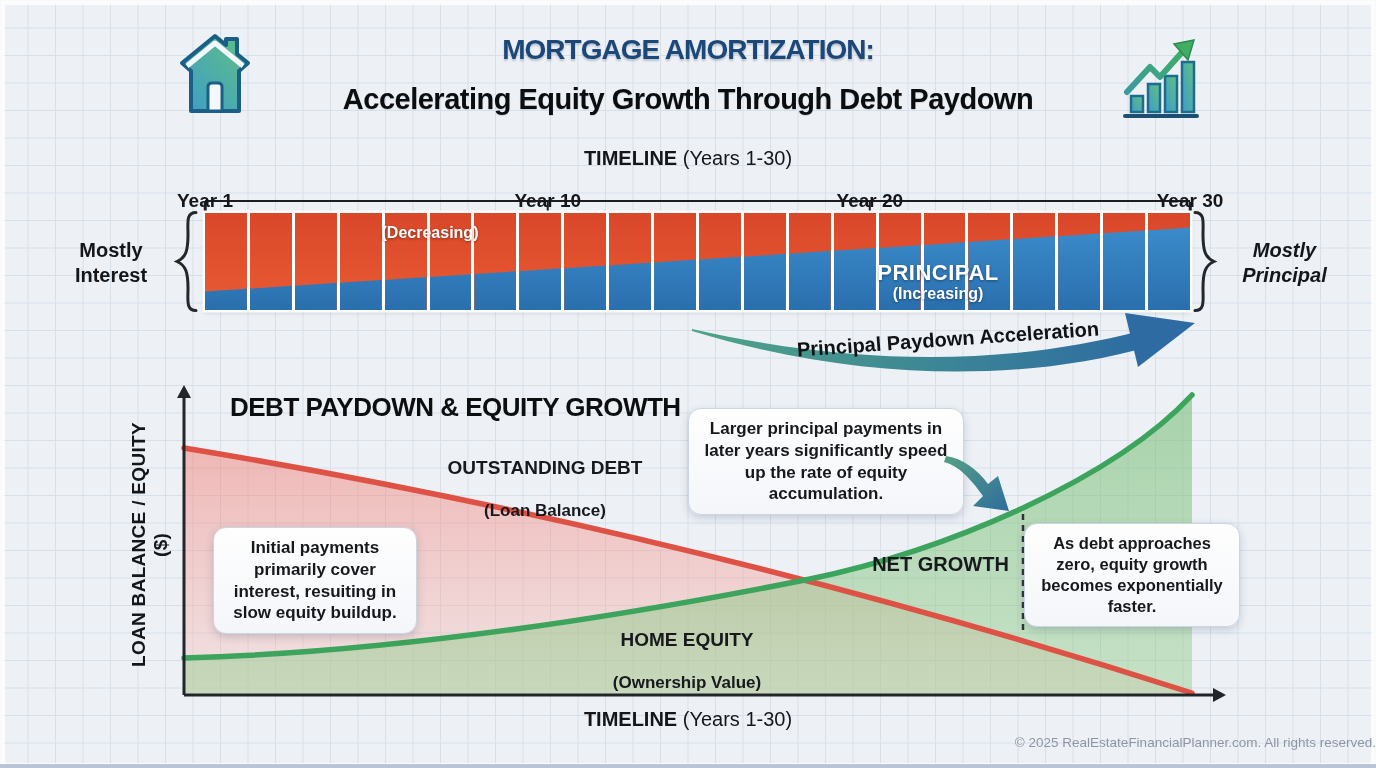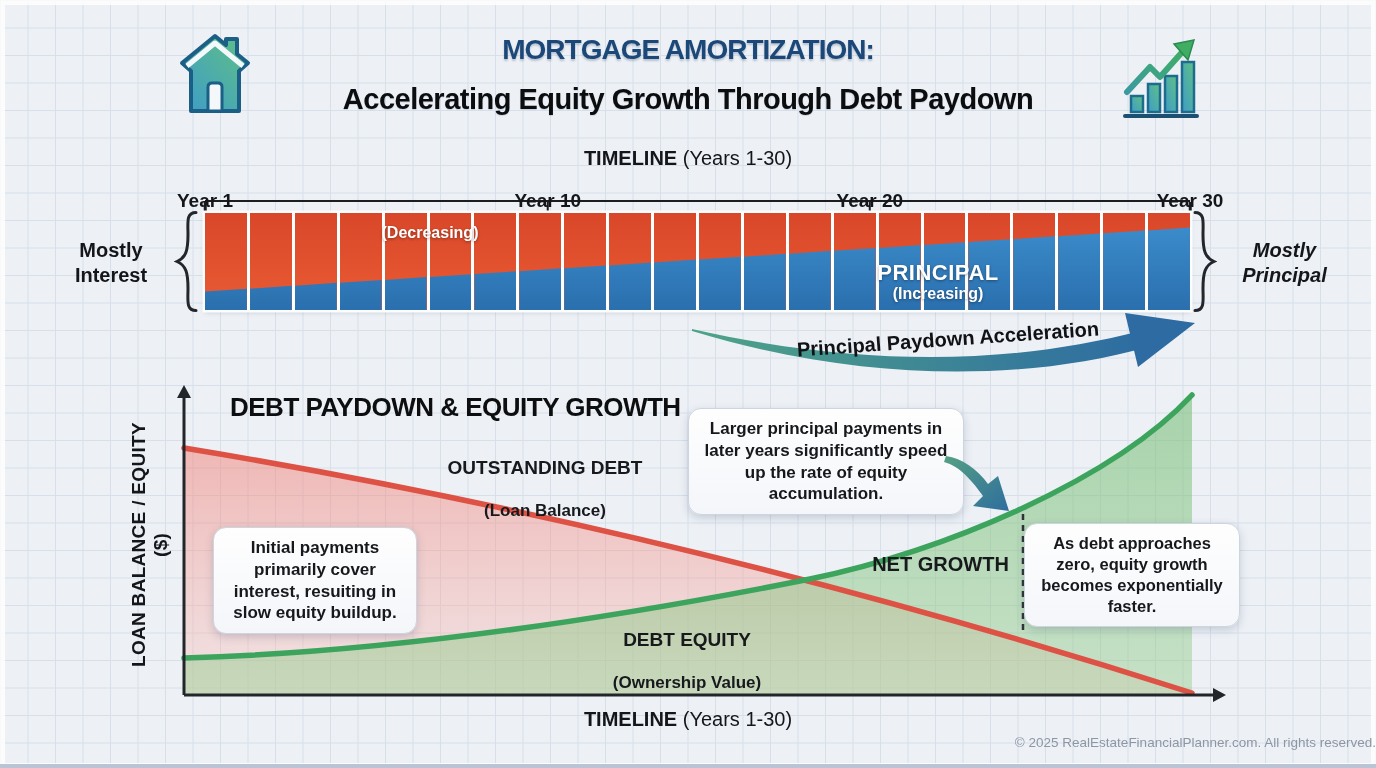--- a/index.html
+++ b/index.html
@@ -245,21 +245,21 @@
       <line x1="14" y1="311" x2="1046" y2="311" stroke="#22262b" stroke-width="3"></line>
       <polygon points="1056,311 1043,304 1043,318" fill="#22262b"></polygon>
     </svg>
   </div>
 
   <div class="abs series-label" style="left:425px;top:457px;width:240px;">
     <div class="big">OUTSTANDING DEBT</div>
     <div class="small">(Loan Balance)</div>
   </div>
   <div class="abs series-label" style="left:567px;top:629px;width:240px;">
-    <div class="big">DEBT EQUITY</div>
+    <div class="big">HOME EQUITY</div>
     <div class="small">(Ownership Value)</div>
   </div>
   <div class="abs net-label">NET GROWTH</div>
 
   <div class="abs callout" style="left:213px;top:527px;width:178px;font-size:17px;">Initial payments primarily cover interest, resuiting in slow equity buildup.</div>
   <div class="abs callout" style="left:1024px;top:523px;width:190px;font-size:16.5px;">As debt approaches zero, equity growth becomes exponentially faster.</div>
   <div class="abs callout" style="left:688px;top:408px;width:250px;font-size:17px;">Larger principal payments in later years significantly speed up the rate of equity accumulation.</div>
 
   <div class="abs" style="left:940px;top:444px;width:85px;height:74px;">
     <svg width="85" height="74" viewBox="0 0 85 74">

